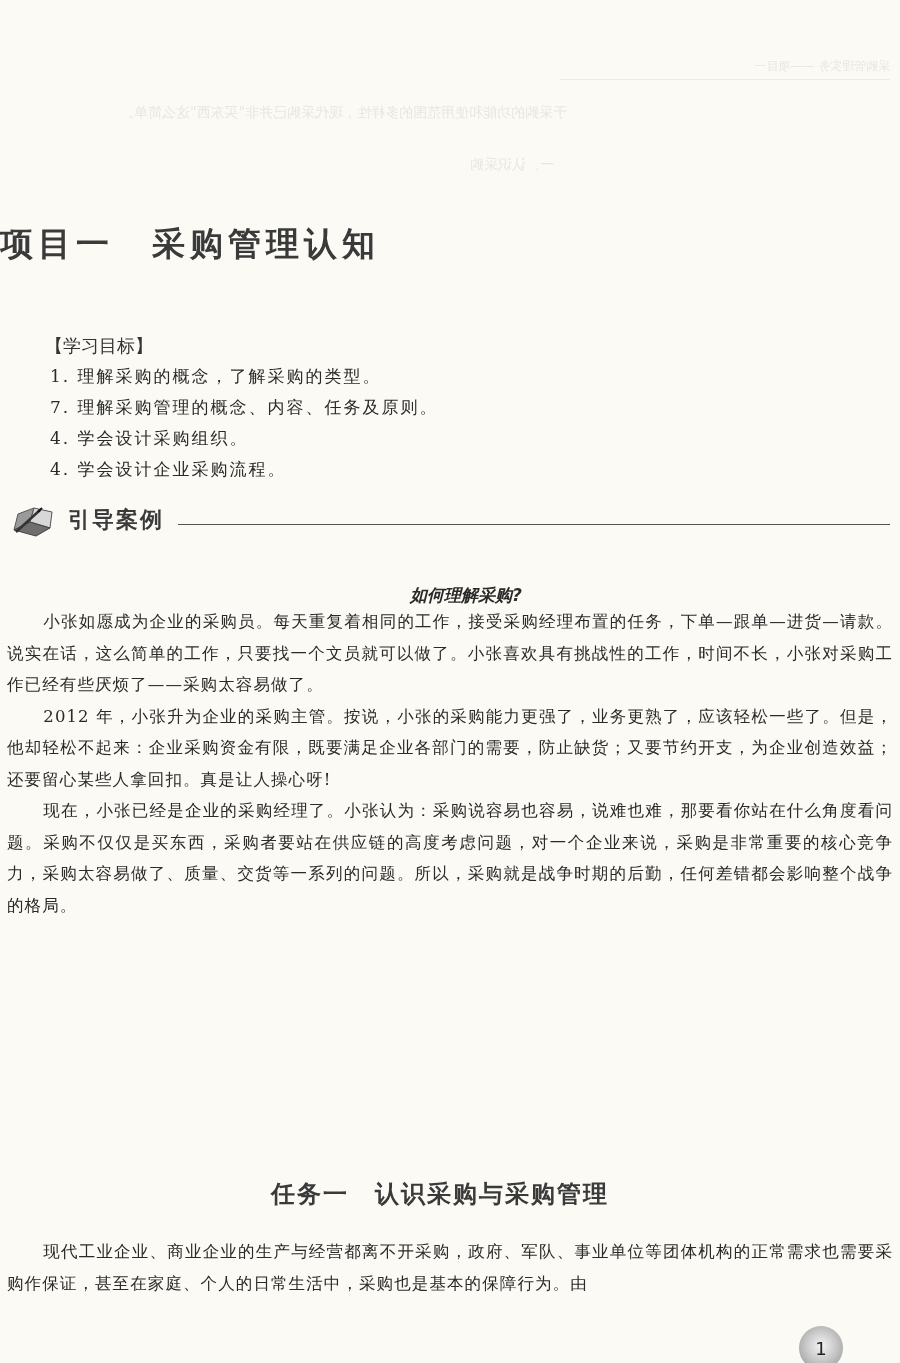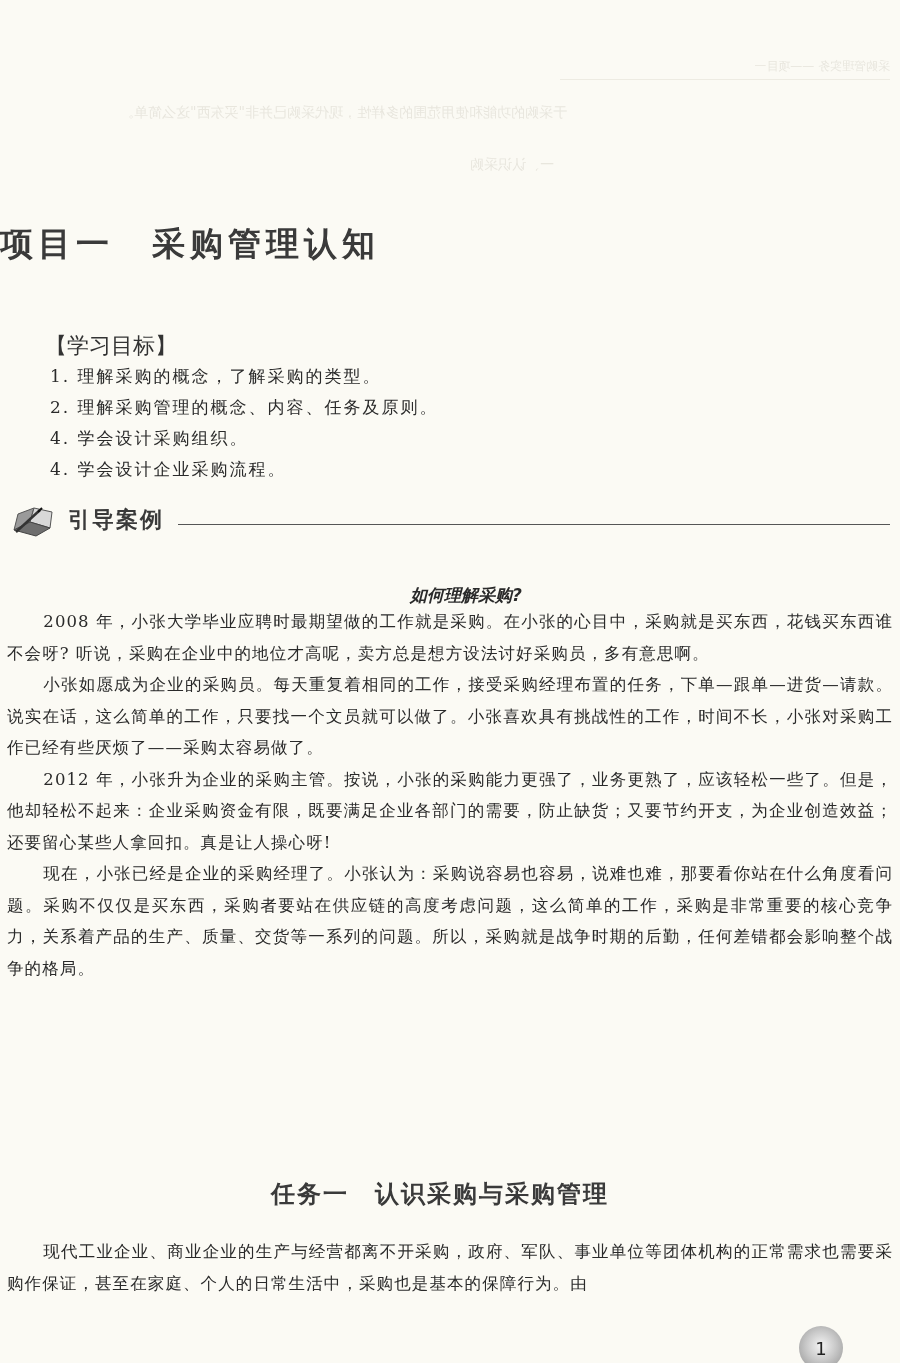--- a/index.html
+++ b/index.html
@@ -48,21 +48,21 @@
   }
   .objectives {
     position: absolute;
     top: 330px;
     left: 45px;
     font-size: 17px;
     line-height: 31px;
   }
   .objectives .obj-heading {
     font-family: "DejaVu Sans", "Liberation Sans", sans-serif;
-    font-size: 22px;
+    font-size: 18px;
     color: #333;
     margin-left: 0px;
   }
   .objectives .obj-item {
     margin-left: 5px;
     letter-spacing: 2px;
   }
   .case-heading {
     position: absolute;
     top: 500px;
@@ -152,21 +152,21 @@
 
 <div class="bleed bleed-header">采购管理实务 ——项目一</div>
 <div class="bleed bleed-line1">于采购的功能和使用范围的多样性，现代采购已并非"买东西"这么简单。</div>
 <div class="bleed bleed-line2">一、认识采购</div>
 
 <h1 class="page-title" style="margin:0;">项目一　采购管理认知</h1>
 
 <section class="objectives">
   <div class="obj-heading">【学习目标】</div>
   <div class="obj-item">1. 理解采购的概念，了解采购的类型。</div>
-  <div class="obj-item">2. 理解采购管理的概念、内容、任务及原则。</div>
+  <div class="obj-item">7. 理解采购管理的概念、内容、任务及原则。</div>
   <div class="obj-item">4. 学会设计采购组织。</div>
   <div class="obj-item">4. 学会设计企业采购流程。</div>
 </section>
 
 <div class="case-heading">
   <span class="book-icon">
     <svg width="46" height="36" viewBox="0 0 46 36">
       <path d="M4 28 L20 20 L24 6 L8 12 Z" fill="#9a9a9a" stroke="#555" stroke-width="1"></path>
       <path d="M20 20 L40 26 L42 10 L24 6 Z" fill="#d8d8d8" stroke="#555" stroke-width="1"></path>
       <path d="M4 28 L20 20 L40 26 L26 34 Z" fill="#6e6e6e" stroke="#444" stroke-width="1"></path>
@@ -174,24 +174,23 @@
       <line x1="28" y1="10" x2="32" y2="6" stroke="#111" stroke-width="2"></line>
     </svg>
   </span>
   <span class="case-label">引导案例</span>
   <span class="case-rule"></span>
 </div>
 
 <h2 class="case-title" style="margin:16px;font-style:italic;">如何理解采购?</h2>
 
 <div class="body-text case-body">
-  <p>2008 年，小张大学毕业应聘时最期望做的工作就是采购。在小张的心目中，采购就是买东西，花钱买东西谁不会呀? 听说，采购在企业中的地位才高呢，卖方总是想方设法讨好采购员，多有意思啊。</p>
   <p>小张如愿成为企业的采购员。每天重复着相同的工作，接受采购经理布置的任务，下单—跟单—进货—请款。说实在话，这么简单的工作，只要找一个文员就可以做了。小张喜欢具有挑战性的工作，时间不长，小张对采购工作已经有些厌烦了——采购太容易做了。</p>
   <p>2012 年，小张升为企业的采购主管。按说，小张的采购能力更强了，业务更熟了，应该轻松一些了。但是，他却轻松不起来：企业采购资金有限，既要满足企业各部门的需要，防止缺货；又要节约开支，为企业创造效益；还要留心某些人拿回扣。真是让人操心呀!</p>
-  <p>现在，小张已经是企业的采购经理了。小张认为：采购说容易也容易，说难也难，那要看你站在什么角度看问题。采购不仅仅是买东西，采购者要站在供应链的高度考虑问题，这么简单的工作，采购是非常重要的核心竞争力，关系着产品的生产、质量、交货等一系列的问题。所以，采购就是战争时期的后勤，任何差错都会影响整个战争的格局。</p>
+  <p>现在，小张已经是企业的采购经理了。小张认为：采购说容易也容易，说难也难，那要看你站在什么角度看问题。采购不仅仅是买东西，采购者要站在供应链的高度考虑问题，对一个企业来说，采购是非常重要的核心竞争力，采购太容易做了、质量、交货等一系列的问题。所以，采购就是战争时期的后勤，任何差错都会影响整个战争的格局。</p>
 </div>
 
 <h2 class="task-title" style="margin:0;">任务一　认识采购与采购管理</h2>
 
 <div class="body-text task-body">
   <p>现代工业企业、商业企业的生产与经营都离不开采购，政府、军队、事业单位等团体机构的正常需求也需要采购作保证，甚至在家庭、个人的日常生活中，采购也是基本的保障行为。由</p>
 </div>
 
 <div class="page-number">
   <span>1</span>

